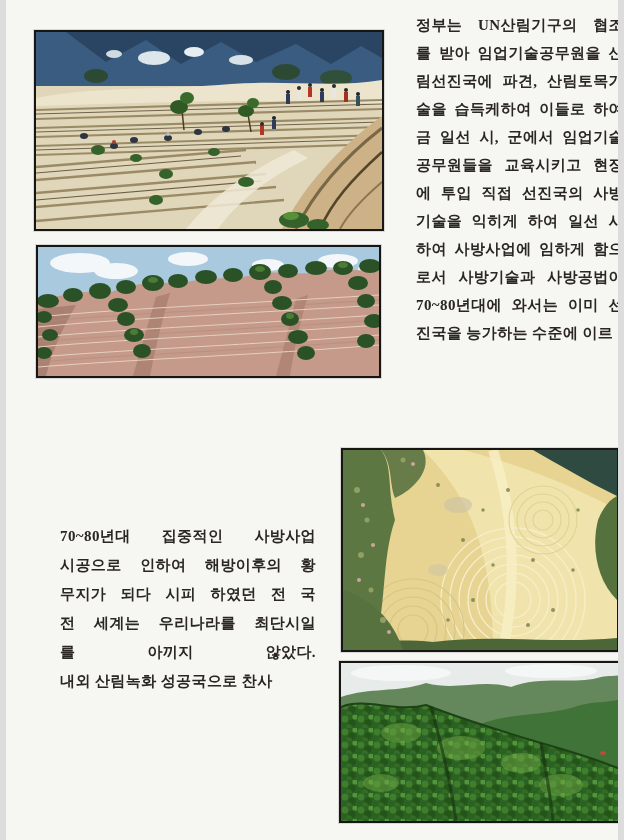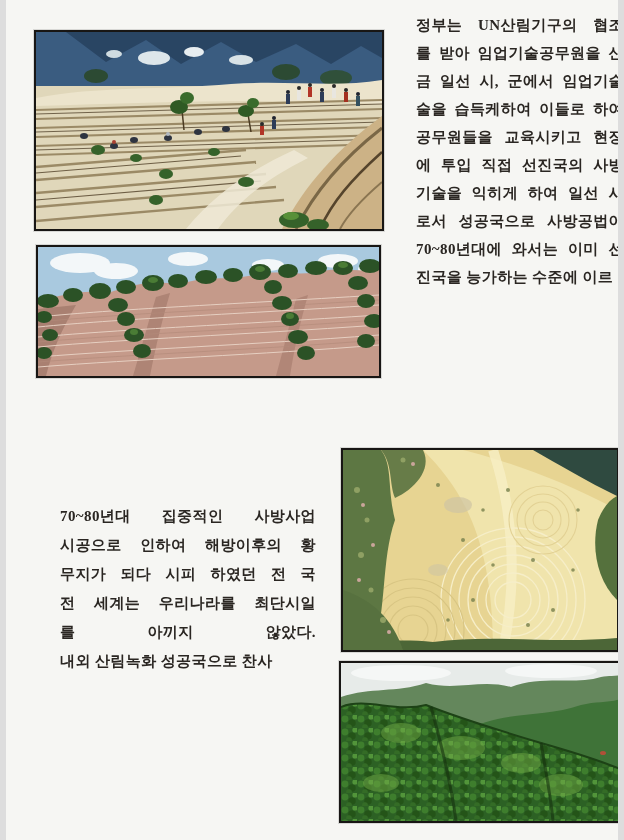--- a/index.html
+++ b/index.html
@@ -16,21 +16,21 @@
   .para{
     position:absolute;color:#2a2622;font-weight:600;
     letter-spacing:0.4px;
   }
   .tline{
     text-align:justify;text-align-last:justify;
     white-space:nowrap;overflow:hidden;
   }
   .tline:last-child{text-align-last:left;}
   .para-right{left:410px;top:11px;width:208px;font-size:15px;line-height:28px;}
-  .para-left{left:54px;top:502px;width:256px;font-size:15px;line-height:29px;}
+  .para-left{left:54px;top:522px;width:256px;font-size:15px;line-height:29px;}
 </style>
 </head>
 <body>
 
 <div class="page">
 
   <figure class="photo" style="left:28px;top:30px;width:346px;height:197px;margin:0;" aria-label="Workers building erosion-control terraces on a bare hillside with blue mountains behind">
     <svg viewBox="0 0 346 197" preserveAspectRatio="none">
       <rect width="346" height="197" fill="#e0d7ba"></rect>
 
@@ -197,26 +197,28 @@
         <ellipse cx="305" cy="18" rx="5" ry="3"></ellipse>
           <ellipse cx="96" cy="85" rx="4" ry="3"></ellipse>
         <ellipse cx="252" cy="69" rx="4" ry="3"></ellipse>
       </g>
     </svg>
   </figure>
 
   <div class="para para-right">
       <div class="tline">정부는  UN산림기구의  협조</div>
       <div class="tline">를 받아 임업기술공무원을 산</div>
+      <div class="tline">림선진국에 파견, 산림토목기</div>
+      <div class="tline">술을 습득케하여 이들로 하여</div>
       <div class="tline">금 일선 시, 군에서 임업기술</div>
-      <div class="tline">술을 습득케하여 이들로 하여</div>
       <div class="tline">공무원들을 교육시키고 현장</div>
       <div class="tline">에 투입 직접 선진국의 사방</div>
       <div class="tline">기술을 익히게 하여 일선 사</div>
-      <div class="tline">로서 성공국으로 사방공법이</div>
+      <div class="tline">하여 사방사업에 임하게 함으</div>
+      <div class="tline">로서 사방기술과 사방공법이</div>
       <div class="tline">70~80년대에 와서는 이미 선</div>
       <div class="tline">진국을 능가하는 수준에 이르</div>
     </div>
 
   <div class="para para-left">
       <div class="tline">70~80년대 집중적인 사방사업</div>
       <div class="tline">시공으로 인하여 해방이후의 황</div>
       <div class="tline">무지가 되다 시피 하였던 전 국</div>
       <div class="tline">전 세계는 우리나라를 최단시일</div>
       <div class="tline">를 아끼지 않았다.</div>

